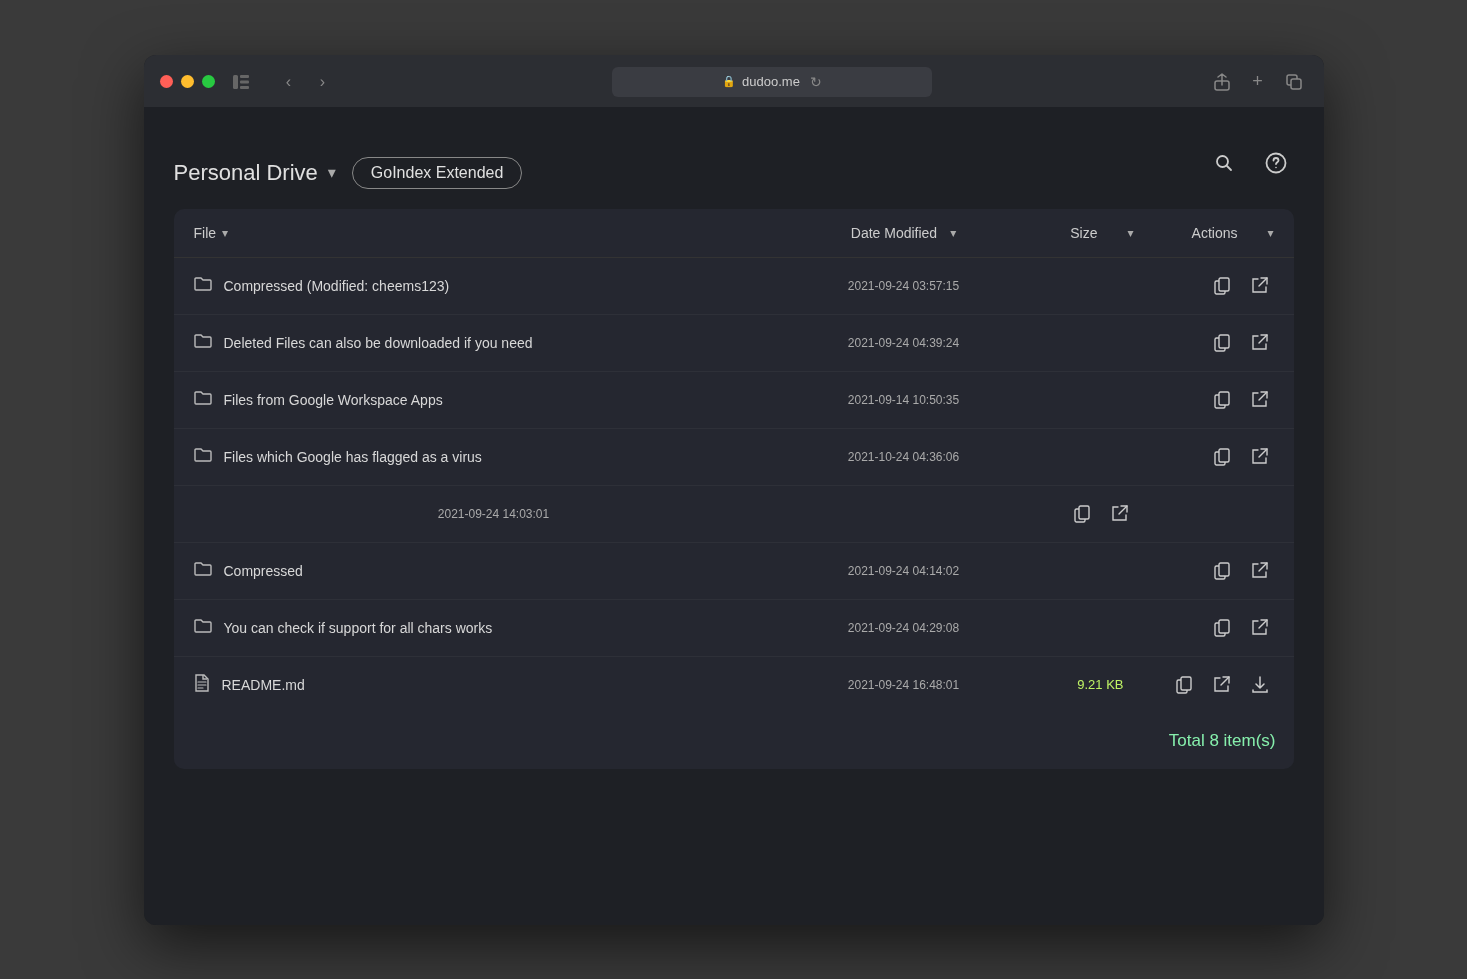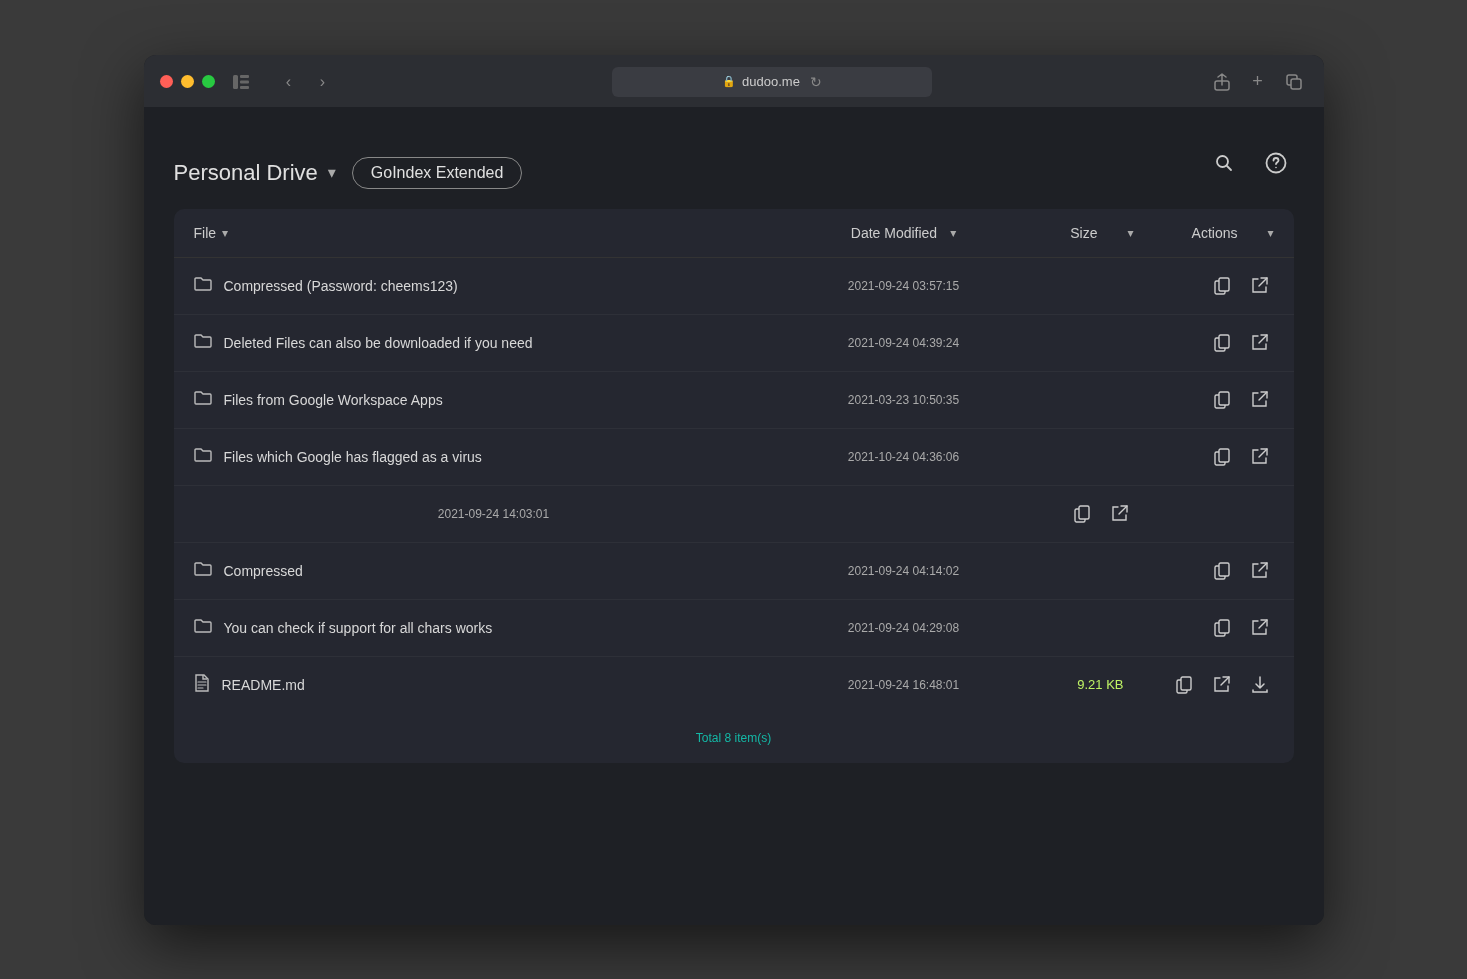--- a/index.html
+++ b/index.html
@@ -271,24 +271,24 @@
       display: flex;
       align-items: center;
       justify-content: center;
       color: #ccc;
       font-size: 16px;
       cursor: pointer;
       border-radius: 4px;
     }
 
     .table-footer {
-      text-align: center;
+      text-align: right;
       padding: 18px;
-      color: #14b8a6;
-      font-size: 12px;
+      color: #86efac;
+      font-size: 17px;
     }
 
     
     .browser-content::-webkit-scrollbar { width: 6px; }
     .browser-content::-webkit-scrollbar-track { background: transparent; }
     .browser-content::-webkit-scrollbar-thumb { background: #444; border-radius: 3px; }
   </style>
 </head>
 <body>
 
@@ -390,21 +390,21 @@
           <span class="sort-arrow">▾</span>
         </div>
       </div>
 
       <div id="table-rows">
           <div class="table-row">
       <div class="file-name">
         <span class="folder-icon"><svg width="18" height="16" viewBox="0 0 18 16" fill="none">
       <path d="M1 3C1 2.4 1.4 2 2 2h5l2 2h7c.6 0 1 .4 1 1v8c0 .6-.4 1-1 1H2c-.6 0-1-.4-1-1V3z" stroke="#bbb" stroke-width="1.4" fill="none"></path>
     </svg></span>
-        <span class="file-label">Compressed (Password: cheems123)</span>
+        <span class="file-label">Compressed (Modified: cheems123)</span>
       </div>
       <div class="date-col">2021-09-24 03:57:15</div>
       <div class="size-col"></div>
       <div class="actions-col">
       <div class="action-icon">
                 <svg width="16" height="18" viewBox="0 0 16 18" fill="none">
       <rect x="1" y="4" width="10" height="13" rx="1.5" stroke="#ccc" stroke-width="1.4"></rect>
       <rect x="5" y="1" width="10" height="13" rx="1.5" stroke="#ccc" stroke-width="1.4" fill="#252730"></rect>
     </svg>
               </div>
@@ -442,21 +442,21 @@
               </div>
     </div>
     </div>
           <div class="table-row">
       <div class="file-name">
         <span class="folder-icon"><svg width="18" height="16" viewBox="0 0 18 16" fill="none">
       <path d="M1 3C1 2.4 1.4 2 2 2h5l2 2h7c.6 0 1 .4 1 1v8c0 .6-.4 1-1 1H2c-.6 0-1-.4-1-1V3z" stroke="#bbb" stroke-width="1.4" fill="none"></path>
     </svg></span>
         <span class="file-label">Files from Google Workspace Apps</span>
       </div>
-      <div class="date-col">2021-03-23 10:50:35</div>
+      <div class="date-col">2021-09-14 10:50:35</div>
       <div class="size-col"></div>
       <div class="actions-col">
       <div class="action-icon">
                 <svg width="16" height="18" viewBox="0 0 16 18" fill="none">
       <rect x="1" y="4" width="10" height="13" rx="1.5" stroke="#ccc" stroke-width="1.4"></rect>
       <rect x="5" y="1" width="10" height="13" rx="1.5" stroke="#ccc" stroke-width="1.4" fill="#252730"></rect>
     </svg>
               </div>
       <div class="action-icon">
                 <svg width="17" height="17" viewBox="0 0 17 17" fill="none">

